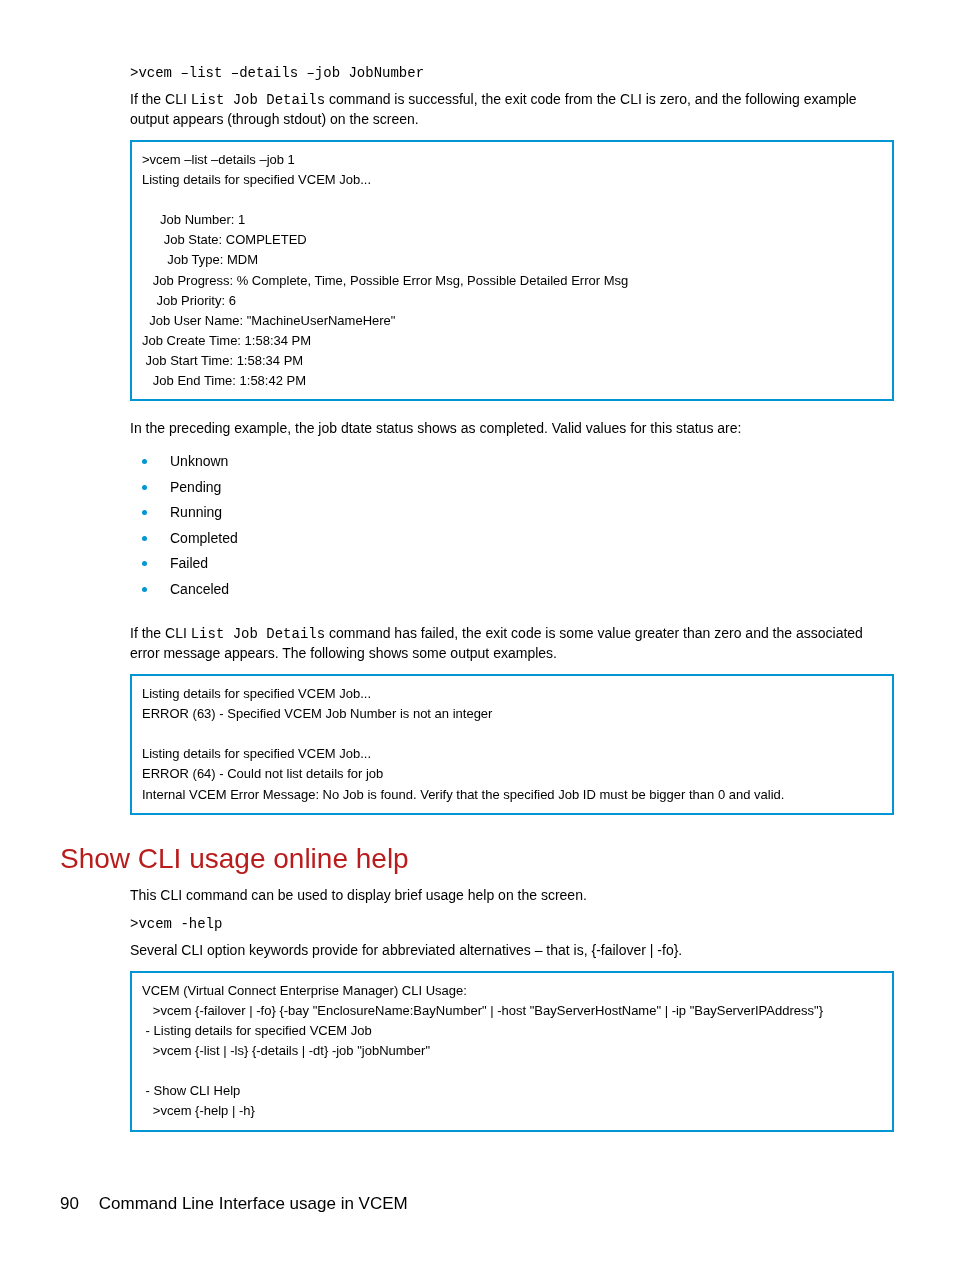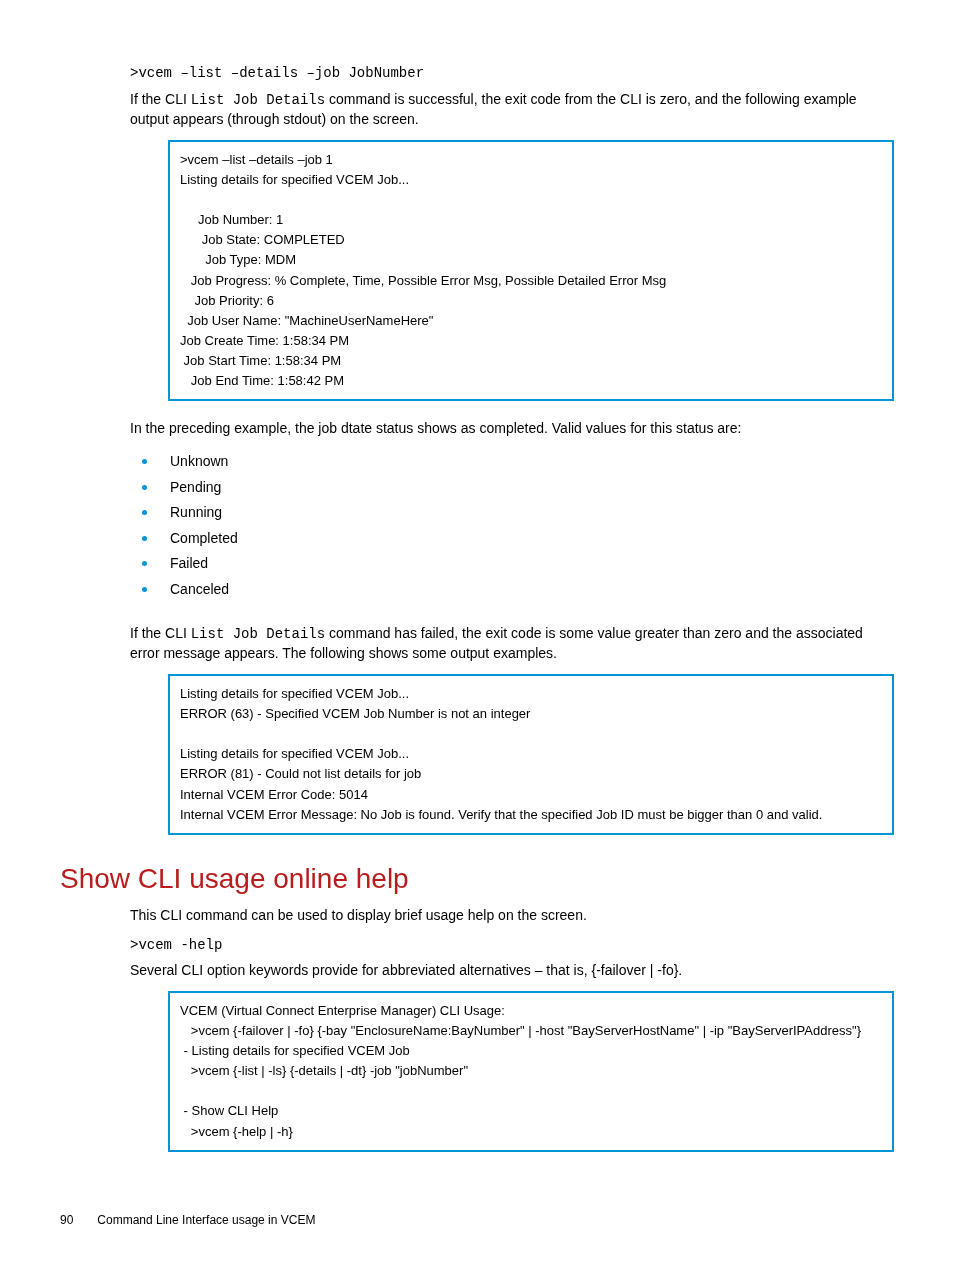--- a/index.html
+++ b/index.html
@@ -17,21 +17,21 @@
     font-size: 14px;
   }
   .body-text {
     margin: 6px 0 10px 70px;
   }
   .cmd-line {
     margin: 4px 0 4px 70px;
   }
   .code-box {
     border: 2px solid #0096d6;
-    margin: 10px 0 18px 108px;
+    margin: 10px 0 18px 70px;
     padding: 8px 10px;
     font-size: 13px;
     line-height: 1.55;
   }
   .code-box div { white-space: pre; }
   ul.bullets {
     list-style: none;
     margin: 4px 0 21px 70px;
     padding: 0;
   }
@@ -51,21 +51,21 @@
   }
   h2.section {
     font-family: Arial, Helvetica, sans-serif;
     font-weight: normal;
     color: #b91c1c;
     font-size: 28px;
     margin: 24px 0 8px 0;
   }
   .footer {
     margin-top: 60px;
-    font-size: 12px;
+    font-size: 17px;
   }
   .footer .pnum { display: inline-block; width: 34px; }
 </style>
 </head>
 <body>
 
 <div class="cmd-line mono">&gt;vcem –list –details –job JobNumber</div>
 
 <p class="body-text">
   <span>If the CLI </span><span class="mono">List Job Details</span><span> command is successful, the exit code from the CLI is zero, and the following example output appears (through stdout) on the screen.</span>
@@ -99,22 +99,21 @@
 
 <p class="body-text">
   <span>If the CLI </span><span class="mono">List Job Details</span><span> command has failed, the exit code is some value greater than zero and the associated error message appears. The following shows some output examples.</span>
 </p>
 
 <div class="code-box">
   <div>Listing details for specified VCEM Job...</div>
   <div>ERROR (63) - Specified VCEM Job Number is not an integer</div>
   <div>&nbsp;</div>
   <div>Listing details for specified VCEM Job...</div>
-  <div>ERROR (81) - Could not list details for job</div>
-  <div>Internal VCEM Error Code: 5014</div>
+  <div>ERROR (64) - Could not list details for job</div>
   <div>Internal VCEM Error Message: No Job is found. Verify that the specified Job ID must be bigger than 0 and valid.</div>
 </div>
 
 <h2 class="section">Show CLI usage online help</h2>
 
 <p class="body-text">This CLI command can be used to display brief usage help on the screen.</p>
 
 <div class="cmd-line mono">&gt;vcem -help</div>
 
 <p class="body-text">Several CLI option keywords provide for abbreviated alternatives – that is, {-failover | -fo}.</p>

